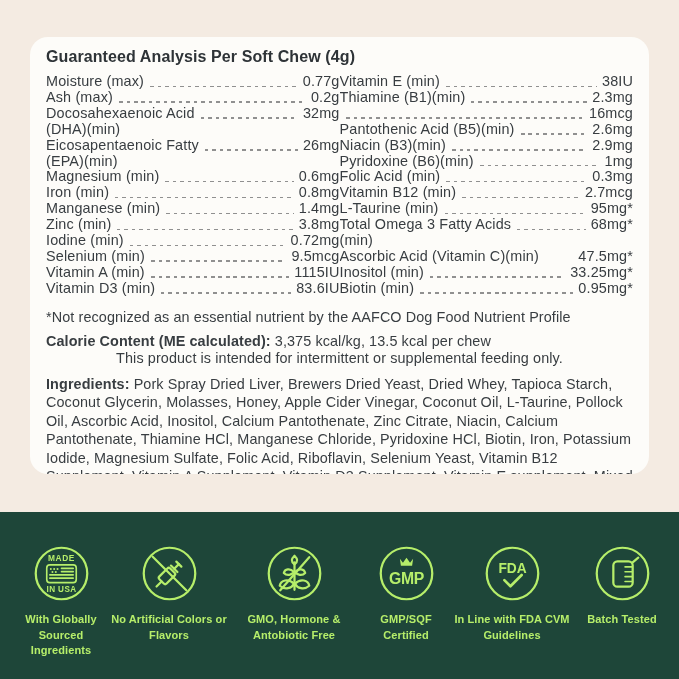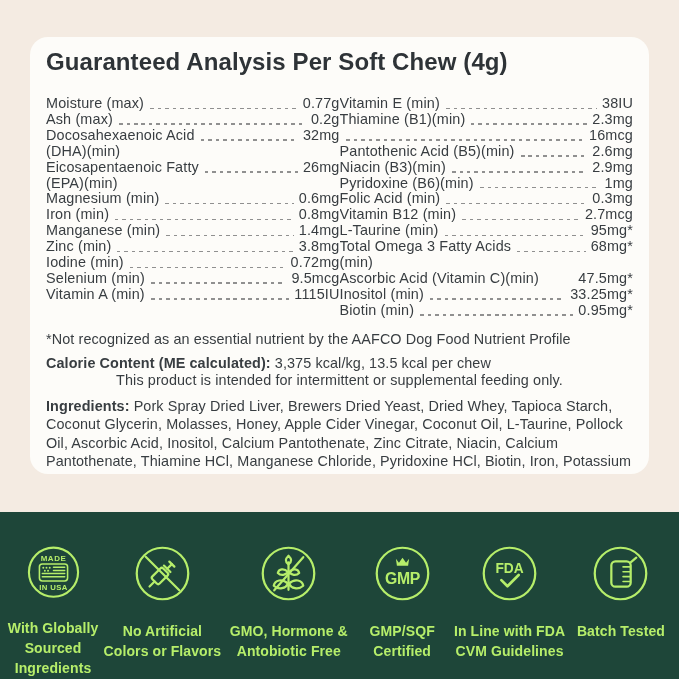--- a/index.html
+++ b/index.html
@@ -7,21 +7,21 @@
   body { font-family:"Liberation Sans","DejaVu Sans",sans-serif; background:var(--cream); overflow:hidden; }
 
   .page { position:relative; width:679px; height:679px; background:var(--cream); }
 
   
   .card {
     position:absolute; left:30px; top:37px; width:619px; height:437px;
     background:var(--card_bg); border-radius:18px;
     padding:9px 16px 0 16px; overflow:hidden; color:var(--text);
   }
-  .card h1 { font-size:24px; font-weight:700; letter-spacing:.1px; margin:2px 0 20px 0; color:var(--title); }
+  .card h1 { font-size:16px; font-weight:700; letter-spacing:.1px; margin:2px 0 8px 0; color:var(--title); }
 
   .cols { display:flex; gap:0; margin-bottom:2px; }
   .col { flex:1 1 0; min-width:0; }
   .row { display:flex; align-items:baseline; font-size:14.4px; line-height:15.9px; letter-spacing:.15px; white-space:nowrap; }
   .lbl { flex:0 1 auto; overflow:hidden; }
   .leader { flex:1 1 8px; height:1.4px; margin:0 5px 3px 6px; align-self:flex-end;
             background-image:repeating-linear-gradient(90deg, var(--leader) 0 3.5px, transparent 3.5px 7.5px); }
   .leader.noline { background:none; }
   .val { flex:0 0 auto; }
   .cont { font-size:14.4px; line-height:15.9px; letter-spacing:.15px; }
@@ -29,34 +29,34 @@
   .footnote { font-size:14.4px; line-height:17px; letter-spacing:.1px; margin:12px 0 7px 0; }
   .calorie, .feeding { font-size:14.4px; line-height:17.6px; letter-spacing:.1px; }
   .feeding { margin-bottom:7px;text-align:center; }
   .ingredients { font-size:14.4px; line-height:18.4px; letter-spacing:.1px; }
   b { font-weight:700; }
 
   
   .green {
     position:absolute; left:0; top:512px; width:679px; height:167px;
     background:var(--green); display:flex; justify-content:space-between;
-    padding:33px 8px 0 4px;
+    padding:33px 8px 0 12px;
   }
   .badge { display:flex; flex-direction:column; align-items:center; }
   .badge:nth-child(1){ flex:0 0 98px; }
   .badge:nth-child(2){ flex:0 0 118px; }
   .badge:nth-child(3){ flex:0 0 132px;align-items:center; }
   .badge:nth-child(4){ flex:0 0 92px; }
   .badge:nth-child(5){ flex:0 0 120px; }
   .badge:nth-child(6){ flex:0 0 100px; }
   .badge svg { width:57px; height:57px; stroke:var(--lime); fill:none; stroke-width:2.2; stroke-linecap:round; stroke-linejoin:round; }
   .badge svg text { fill:var(--lime); stroke:none; font-weight:700; font-family:"Liberation Sans",sans-serif; }
   .badge svg .filled { fill:var(--lime); stroke:none; }
   .badge svg .thin { stroke-width:1.6; }
-  .badge-label { margin-top:20px; color:var(--lime); font-size:14px; font-weight:700; line-height:1.42; text-align:center; letter-spacing:.1px; }
+  .badge-label { margin-top:10px; color:var(--lime); font-size:11px; font-weight:700; line-height:1.42; text-align:center; letter-spacing:.1px; }
 </style>
 </head>
 <body>
 
 <div class="page">
 
   <section class="card">
     <h1>Guaranteed Analysis Per Soft Chew (4g)</h1>
 
     <div class="cols">
@@ -110,20 +110,25 @@
           </div>
           <div class="row">
             <span class="lbl">Selenium (min)</span>
             <span class="leader"></span>
             <span class="val">9.5mcg</span>
           </div>
           <div class="row">
             <span class="lbl">Vitamin A (min)</span>
             <span class="leader"></span>
             <span class="val">1115IU</span>
+          </div>
+          <div class="row">
+            <span class="lbl">Vitamin D3 (min)</span>
+            <span class="leader"></span>
+            <span class="val">83.6IU</span>
           </div>
         </div>
       <div class="col" id="col-right">
           <div class="row">
             <span class="lbl">Vitamin E (min)</span>
             <span class="leader"></span>
             <span class="val">38IU</span>
           </div>
           <div class="row">
             <span class="lbl">Thiamine (B1)(min)</span>

